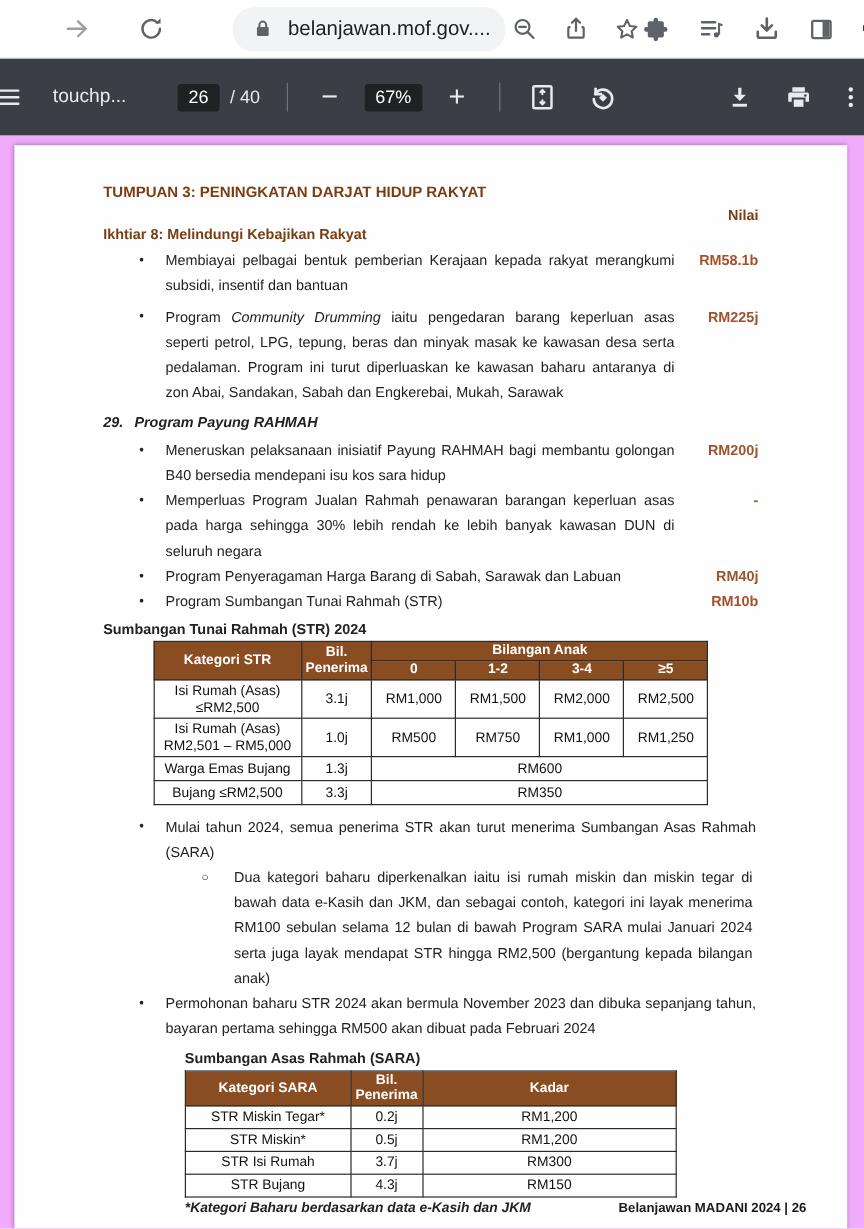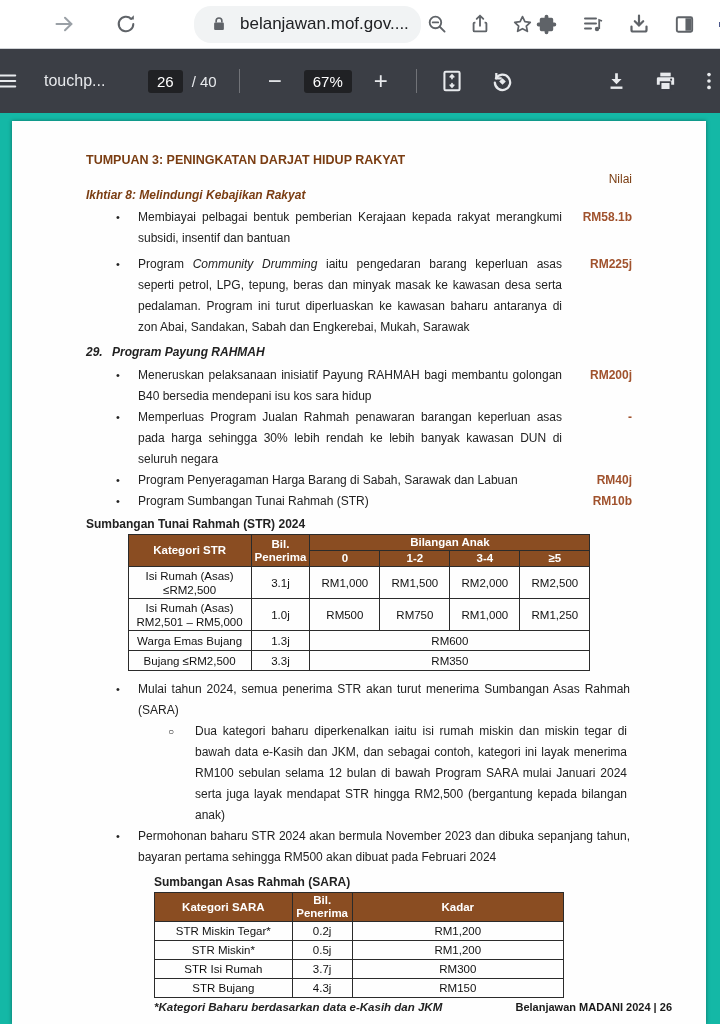--- a/index.html
+++ b/index.html
@@ -30,28 +30,28 @@
   .pgbox, .zoombox { background:#202124; border-radius:3px; padding:3px 9px; color:#fff; font-size:15px; }
   .pgbox { margin-left:26px; }
   .pagetotal { margin-left:9px; }
   .tsep { width:1px; height:24px; background:rgba(255,255,255,.28); margin:0 22px; }
   .zbtn { font-size:24px; font-weight:300; width:26px; text-align:center; line-height:1; }
   .zoombox { margin:0 16px; }
   .tgap { flex:1; }
   .tspace24 { width:24px; } .tspace20 { width:20px; }
 
   
-  .viewer { height:911px; background:#14b8a6; padding:8px 32px 0 12px; }
+  .viewer { height:911px; background:#f0abfc; padding:8px 32px 0 12px; }
   .page { background:#fefefe; width:694px; height:903px; position:relative;
           color:#222; box-shadow:0 0 4px rgba(0,0,0,.4); }
   .content { padding:32px 74px 0 74px; font-size:12px; }
 
   .doc-heading { color:#7a3d12; font-weight:bold; font-size:12.5px; line-height:15px; }
-  .nilai { text-align:right; color:#7a3d12; font-weight:normal; font-size:12px; line-height:13px; margin-top:5px; }
-  .ikhtiar { color:#7a3d12; font-weight:bold; font-style:italic; font-size:12px; line-height:13px; margin-top:3px; }
+  .nilai { text-align:right; color:#7a3d12; font-weight:bold; font-size:12px; line-height:13px; margin-top:5px; }
+  .ikhtiar { color:#7a3d12; font-weight:bold; font-size:12px; line-height:13px; margin-top:3px; }
 
   .b-row { display:flex; line-height:21px; margin-top:5px; }
   .b-dot { width:52px; padding-left:30px; font-size:11px; }
   .b-text { width:424px; text-align:justify; }
   .b-text.wide { width:492px; }
   .b-val { flex:1; text-align:right; color:#a0522d; font-weight:bold; white-space:nowrap; }
   .item29 { display:flex; font-weight:bold; margin-top:7px; line-height:15px;font-style:italic; }
   .item29 .num { width:26px; }
 
   .sub-row { display:flex; line-height:21px; padding-left:82px; }

